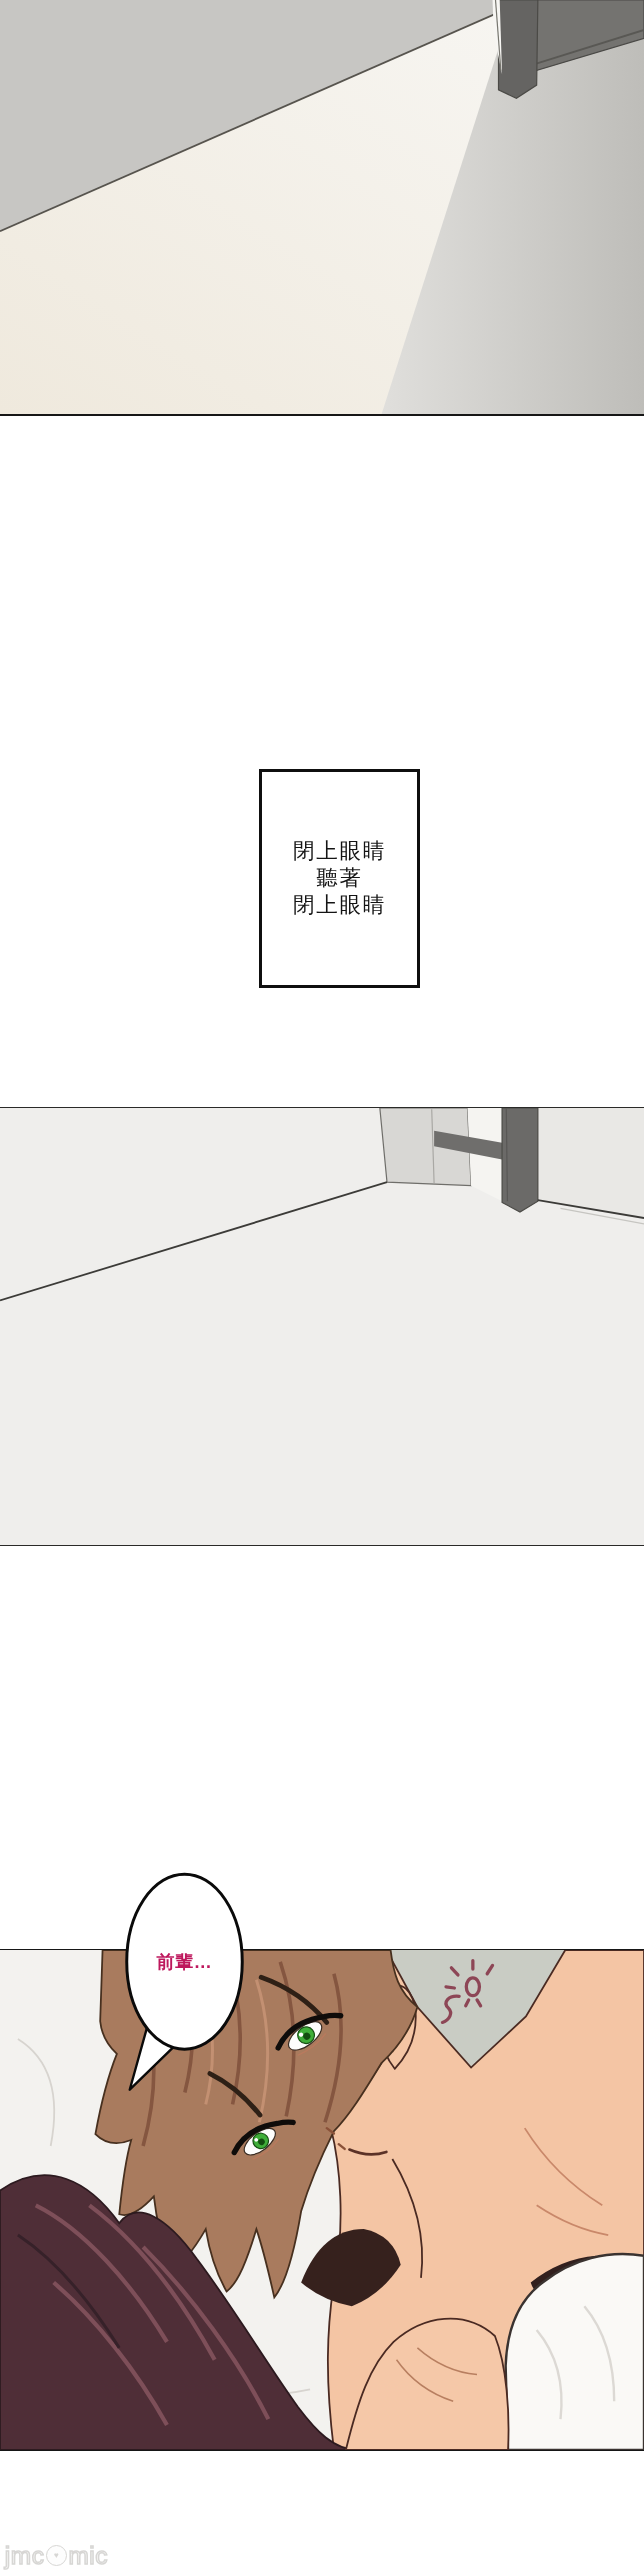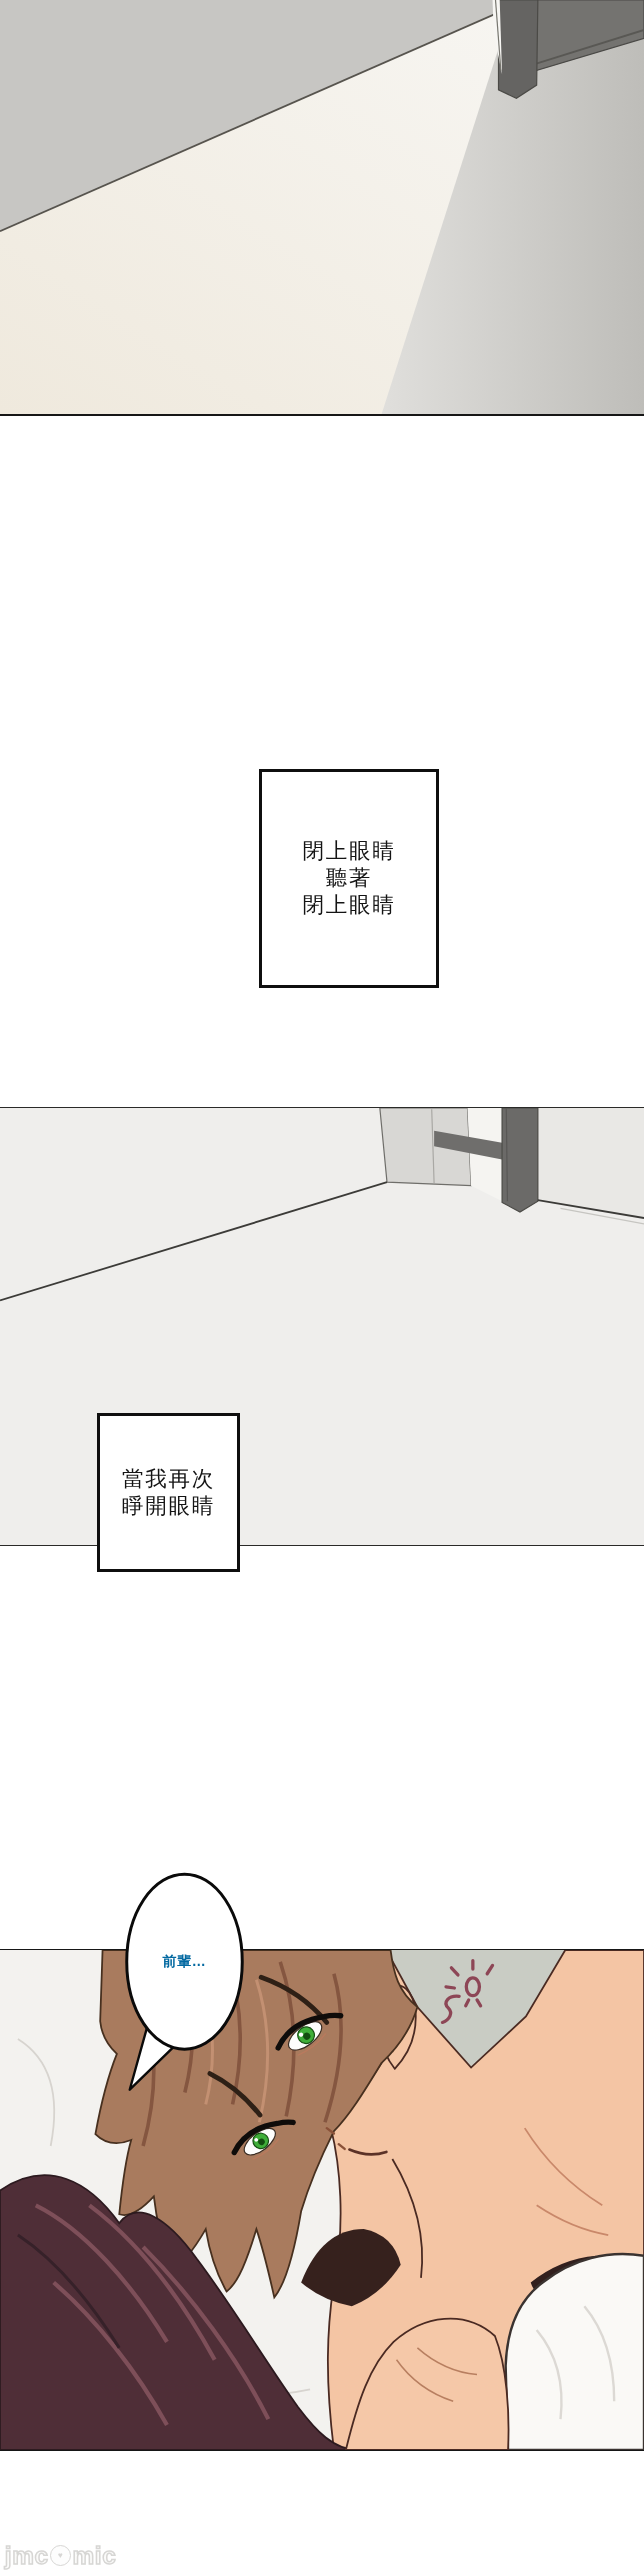--- a/index.html
+++ b/index.html
@@ -10,30 +10,30 @@
   #panel1{left:0;top:0;width:644px;height:414px;border-bottom:2.4px solid #161616;box-sizing:content-box;}
   #panel2{left:0;top:1107px;width:644px;height:439px;background:#efeeec;
           border-top:1.2px solid #2a2a28;border-bottom:1.8px solid #2a2a28;box-sizing:border-box;}
   #artwork{left:0;top:1949px;width:644px;height:502px;border-top:1.8px solid #161616;
            border-bottom:1.8px solid #161616;box-sizing:border-box;overflow:hidden;}
   #panel1 svg,#panel2 svg,#artwork svg{display:block;width:100%;height:100%;}
   
   .nbox{background:#ffffff;border:3px solid #0f0f0f;box-sizing:border-box;
         display:flex;flex-direction:column;justify-content:center;align-items:center;z-index:6;}
   .nbox .line{font-size:21.5px;line-height:27px;letter-spacing:1.8px;font-weight:500;color:#141414;white-space:nowrap;}
-  #nbox1{left:259px;top:769px;width:180px;height:219px;}
+  #nbox1{left:259px;top:769px;width:161px;height:219px;}
   #nbox2{left:97px;top:1413px;width:143px;height:159px;}
   
   #bubble-svg{left:119px;top:1869px;width:131px;height:236px;z-index:8;}
   #bubble-text{left:126px;top:1949px;width:117px;height:26px;z-index:9;
                display:flex;align-items:center;justify-content:center;
-               font-size:14px;font-weight:700;color:#0369a1;letter-spacing:0.6px;white-space:nowrap;}
+               font-size:18px;font-weight:700;color:#be185d;letter-spacing:0.6px;white-space:nowrap;}
   
   #watermark{left:4.8px;top:2541px;height:29px;z-index:5;display:flex;align-items:center;gap:1.2px;}
-  .wm-txt{font-size:24.4px;font-weight:700;letter-spacing:0.6px;color:#fbfbfa;
+  .wm-txt{font-size:24.4px;font-weight:400;letter-spacing:0.6px;color:#fbfbfa;
           -webkit-text-stroke:1.5px #d7d6d4;text-stroke:1.5px #d7d6d4;line-height:29px;}
   .wm-icon{width:21.5px;height:21.5px;border:1.8px solid #d7d6d4;border-radius:50%;background:#fdfdfd;
            display:flex;align-items:center;justify-content:center;box-sizing:border-box;}
   .wm-heart{font-size:8.3px;color:#d7d6d4;line-height:1;}
 </style>
 </head>
 <body>
 
 <div id="page">
 
@@ -76,24 +76,20 @@
       <polygon points="784,0 840,0 842,156 790,130" fill="#f5f4f1"></polygon>
       <polygon points="728,38 842,58 842,86 728,64" fill="#6f6e6c"></polygon>
       <polygon points="842,0 902,0 902,156 872,174 842,158" fill="#6b6a68" stroke="#4b4a46" stroke-width="2"></polygon>
       <line x1="849" y1="0" x2="851" y2="156" stroke="#585755" stroke-width="2"></line>
       <path d="M0,322 L649,124" stroke="#3c3b38" stroke-width="3" fill="none"></path>
       <path d="M902,154 L1080,184" stroke="#3c3b38" stroke-width="3" fill="none"></path>
       <path d="M940,168 L1080,194" stroke="#c6c5c1" stroke-width="2" fill="none"></path>
     </svg>
   </div>
 
-  <div id="nbox2" class="abs nbox">
-    <span class="line">當我再次</span>
-    <span class="line">睜開眼睛</span>
-  </div>
 
   <div id="artwork" class="abs">
     <svg viewBox="0 0 1080 842" preserveAspectRatio="none">
 
       <rect x="0" y="0" width="1080" height="842" fill="#f3f2ef"></rect>
       <g stroke="#d7d4cf" stroke-width="3" fill="none">
         <path d="M30,150 Q110,200 85,330"></path>
         <path d="M20,470 Q120,520 140,610"></path>
         <path d="M250,700 Q380,770 520,740"></path>
       </g>

